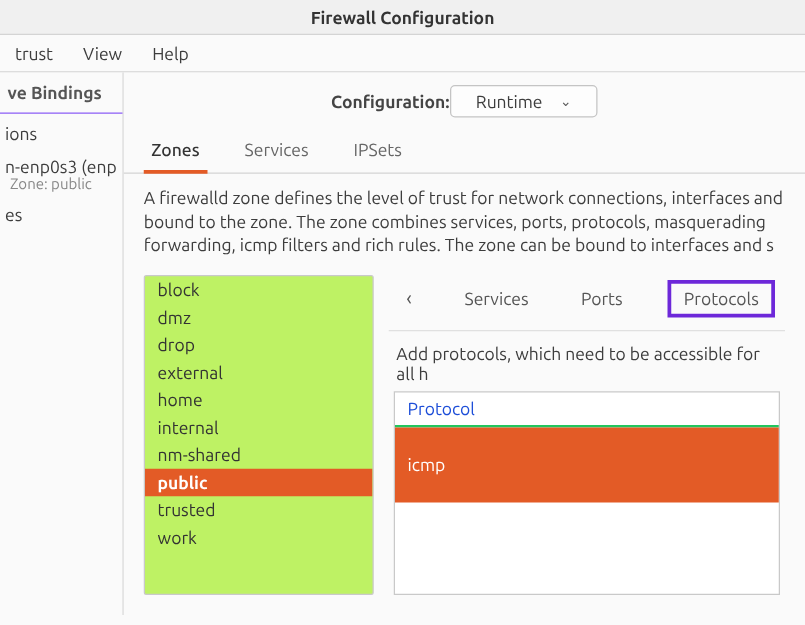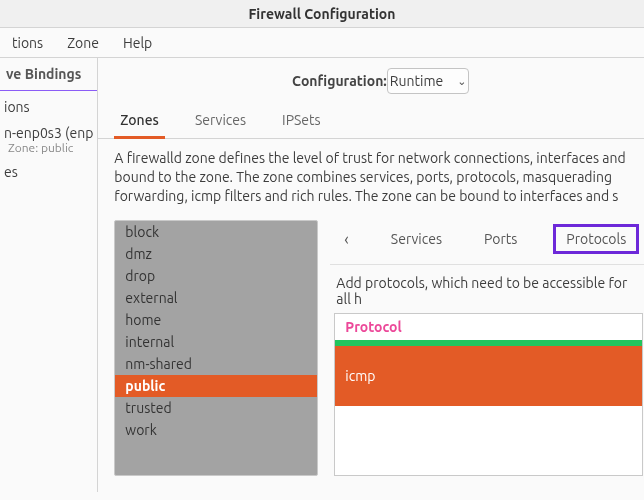--- a/index.html
+++ b/index.html
@@ -80,21 +80,21 @@
     }
     .config-label {
       font-weight: bold;
       color: #444;
     }
     .dropdown {
       display: flex;
       align-items: center;
       border: 1px solid #c4c4c4;
       border-radius: 4px;
-      padding: 4px 2px;
+      padding: 4px 20px;
       background: #fdfdfd;
       gap: 14px;
     }
     .dropdown .chevron {
       font-size: 11px;
       color: #555;
     }
     .tabs-primary {
       display: flex;
       border-bottom: 1px solid #d4d4d4;
@@ -127,23 +127,23 @@
       color: #3d3d3d;
       line-height: 1.35;
     }
     .zone-body {
       display: flex;
       flex: 1;
       padding: 6px 16px 16px 16px;
       gap: 12px;
     }
     .zone-list {
-      width: 204px;
+      width: 184px;
       border: 1px solid #c9c9c9;
-      background: #a3a3a3;
+      background: #bef264;
       border-radius: 2px;
       overflow: hidden;
     }
     .zone-list-item {
       padding: 3px 10px;
       font-size: 14px;
       color: #333;
     }
     .zone-list-item.selected {
       background: #e35b26;
@@ -181,40 +181,40 @@
       color: #3d3d3d;
     }
     .proto-table {
       border: 1px solid #c9c9c9;
       background: #fff;
       margin: 0 4px;
       flex: 1;
     }
     .proto-header {
       padding: 5px 10px;
-      color: #ec4899;
-      font-weight: bold;
-      border-bottom: 6px solid #22c55e;
+      color: #1d4ed8;
+      font-weight: normal;
+      border-bottom: 2px solid #22c55e;
     }
     .proto-row {
       padding: 22px 10px;
     }
     .proto-row.selected {
       background: #e35b26;
       color: #fff;
     }
   </style>
 </head>
 <body>
 
 <div class="titlebar">Firewall Configuration</div>
 
 <div class="menubar">
-  <div class="menu-item">tions</div>
-  <div class="menu-item">Zone</div>
+  <div class="menu-item">trust</div>
+  <div class="menu-item">View</div>
   <div class="menu-item">Help</div>
 </div>
 
 <div class="body-area">
   <div class="left-panel">
     <div class="left-header">ve Bindings</div>
     <div class="left-list">
       <div class="left-item">
         <div>ions</div>
       </div>

